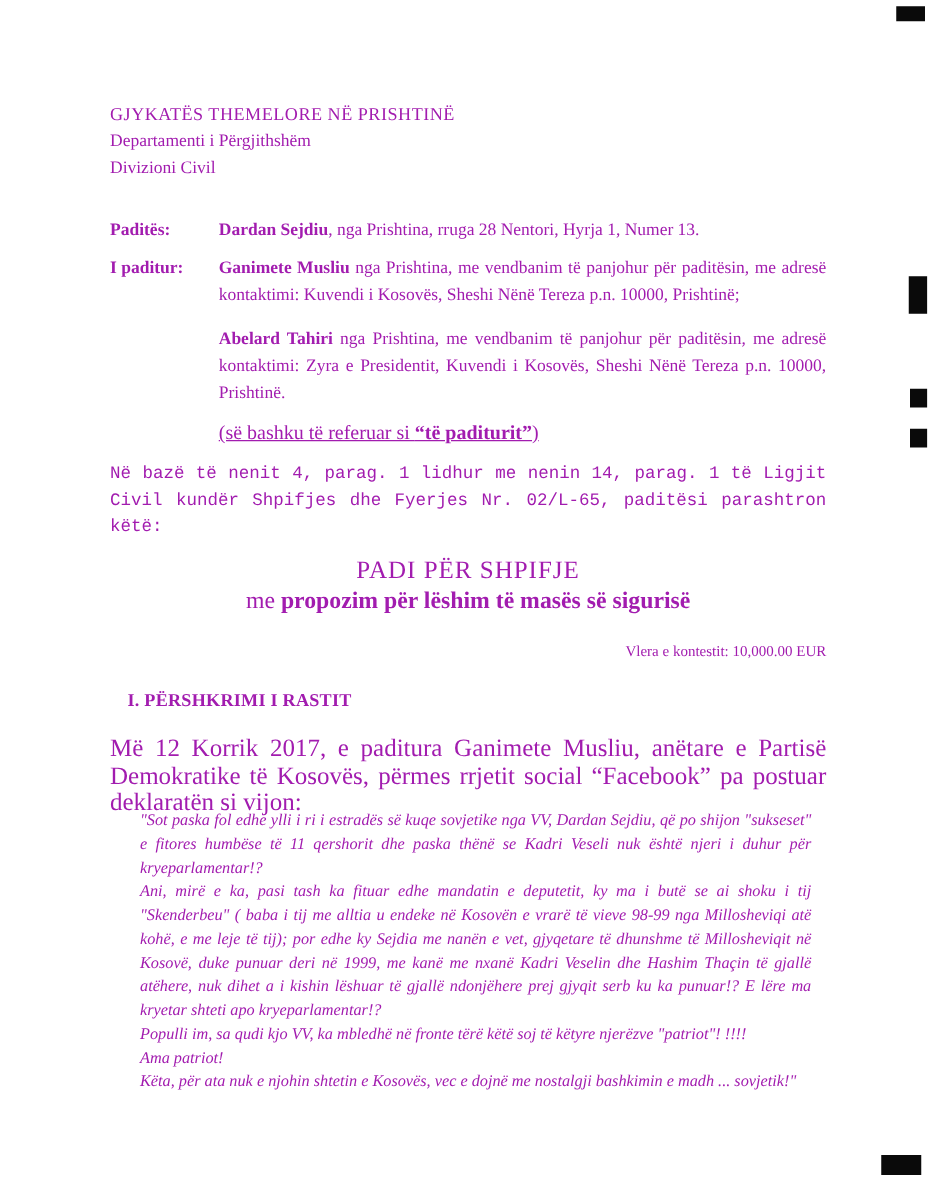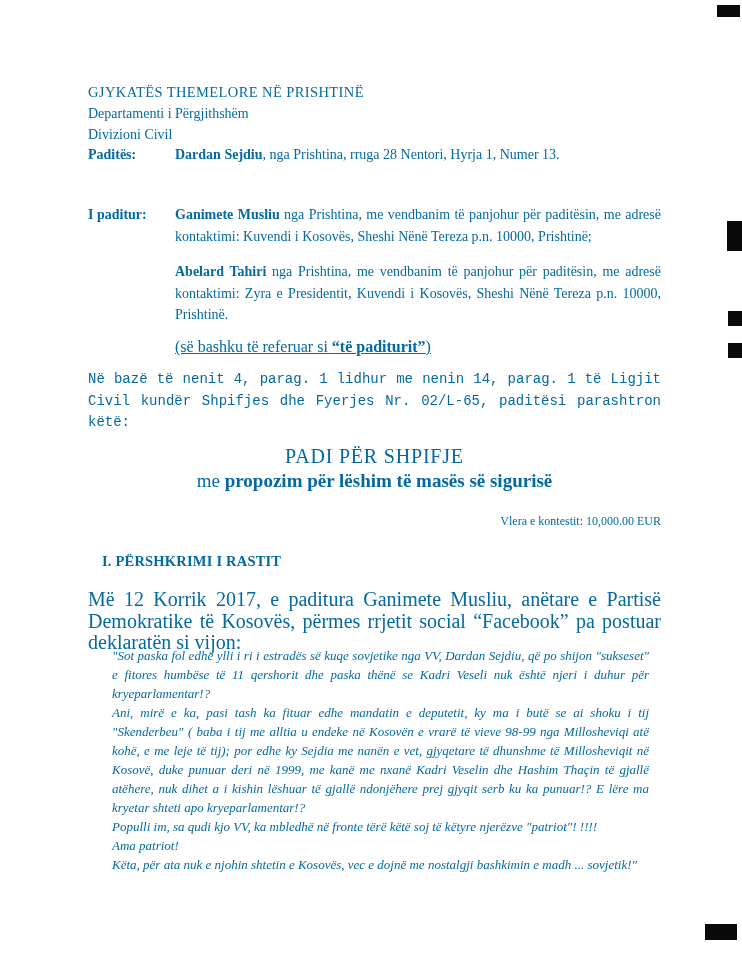--- a/index.html
+++ b/index.html
@@ -1,30 +1,30 @@
 <!DOCTYPE html>
 <html><head>
 <meta charset="utf-8">
 <style>
   html,body{margin:0;padding:0;background:#ffffff;}
   .page{
     position:relative;
     width:742px;height:960px;
     background:#ffffff;
     font-family:"Liberation Serif","DejaVu Serif",serif;
-    color:#0369a1;
+    color:#a21caf;
     overflow:hidden;
   }
   .abs{position:absolute;}
   
   .court-header{left:88px;top:82px;width:573px;line-height:21px;font-size:14px;}
   .court-header .line1{font-size:14.5px;letter-spacing:0.4px;}
   
   .party-row{left:88px;width:573px;display:flex;font-size:14px;line-height:21.5px;}
-  .row-paditës{top:144px;}
+  .row-paditës{top:174px;}
   .row-ipaditur{top:204px;}
   .row-label{width:87px;flex:0 0 87px;font-weight:bold;}
   .row-value{width:486px;text-align:justify;}
   .row-value p{margin:0;}
   .row-value p + p{margin-top:14px;}
   b.inline{font-weight:bold;}
   .joint-ref{left:175px;top:336px;width:486px;font-size:16px;line-height:21.5px;text-decoration:underline;}
   
   .legal-basis{left:88px;top:369px;width:573px;font-size:14px;line-height:21.5px;text-align:justify;}
   .legal-basis p{margin:0;font-family:Liberation Mono, monospace;}

